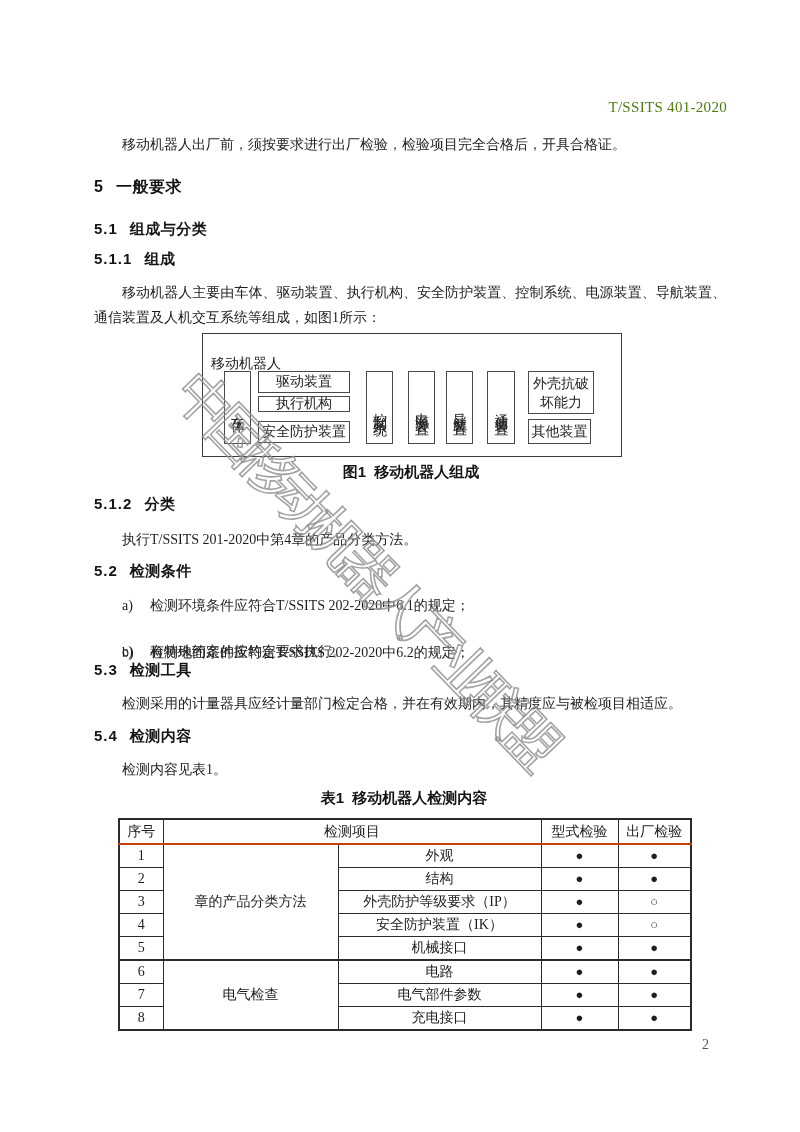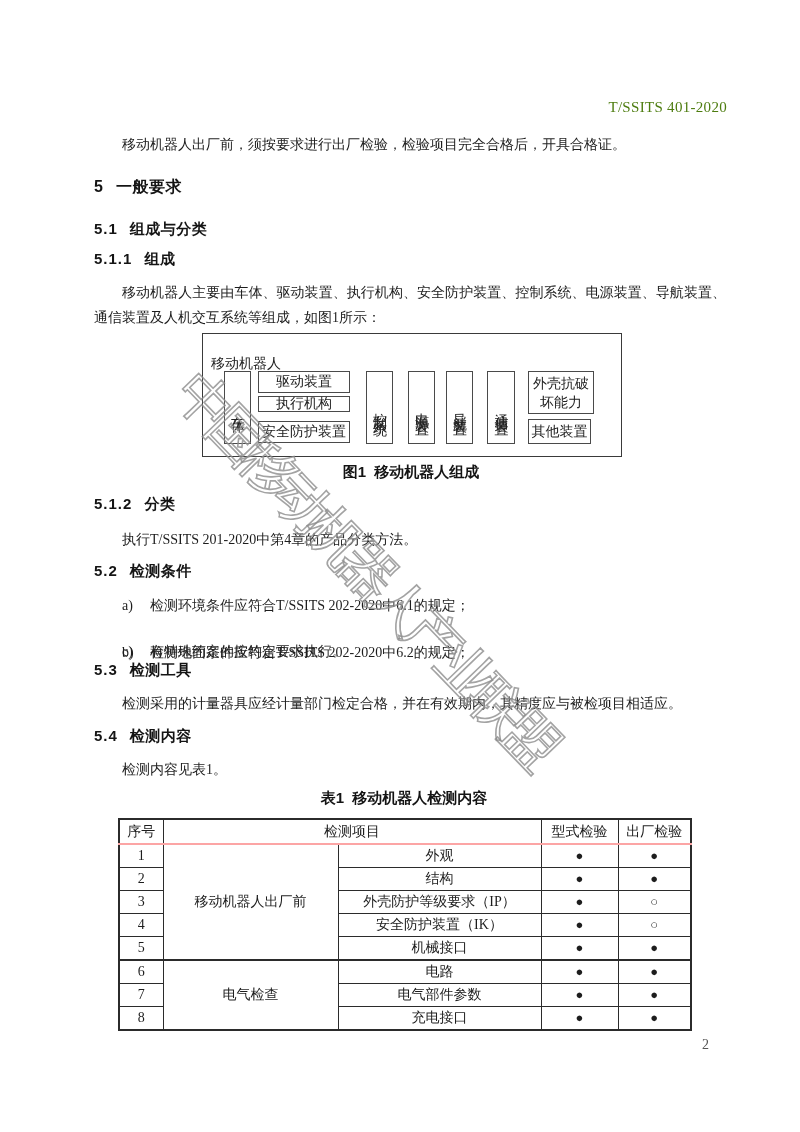--- a/index.html
+++ b/index.html
@@ -44,21 +44,21 @@
   
   table.inspection{
     border-collapse:collapse;table-layout:fixed;
     font-size:14px;color:#1d1d1d;
   }
   table.inspection td{
     border:1px solid #2b2b2b;text-align:center;vertical-align:middle;
     padding:0;overflow:hidden;white-space:nowrap;
   }
   table.inspection{border:2px solid #2b2b2b;}
-  tr.head td{border-bottom:2px solid #fca5a5;height:23px;}
+  tr.head td{border-bottom:2px solid #c2410c;height:23px;}
   tr.body-row td{height:22px;}
   tr.group-sep td{border-top:2px solid #2b2b2b;}
   td.item-cell{text-align:left;padding-left:9px;}
   td.mark{font-size:13px;}
   .page-number{font-size:14px;color:#555;}
   .watermark{
     position:absolute;left:212px;top:356px;z-index:6;
     transform:rotate(46deg);transform-origin:0 0;
     font-family:"Liberation Serif","DejaVu Serif",serif;
     font-size:56px;letter-spacing:-9px;white-space:nowrap;
@@ -151,21 +151,21 @@
     </colgroup>
     <tbody>
         <tr class="head">
       <td>序号</td>
       <td colspan="2">检测项目</td>
       <td>型式检验</td>
       <td>出厂检验</td>
     </tr>
     <tr class="body-row">
       <td>1</td>
-      <td rowspan="5">移动机器人出厂前</td>
+      <td rowspan="5">章的产品分类方法</td>
       <td class="item-cell">外观</td>
       <td class="mark">●</td>
       <td class="mark">●</td>
     </tr>
     <tr class="body-row">
       <td>2</td>
       <td class="item-cell">结构</td>
       <td class="mark">●</td>
       <td class="mark">●</td>
     </tr>

